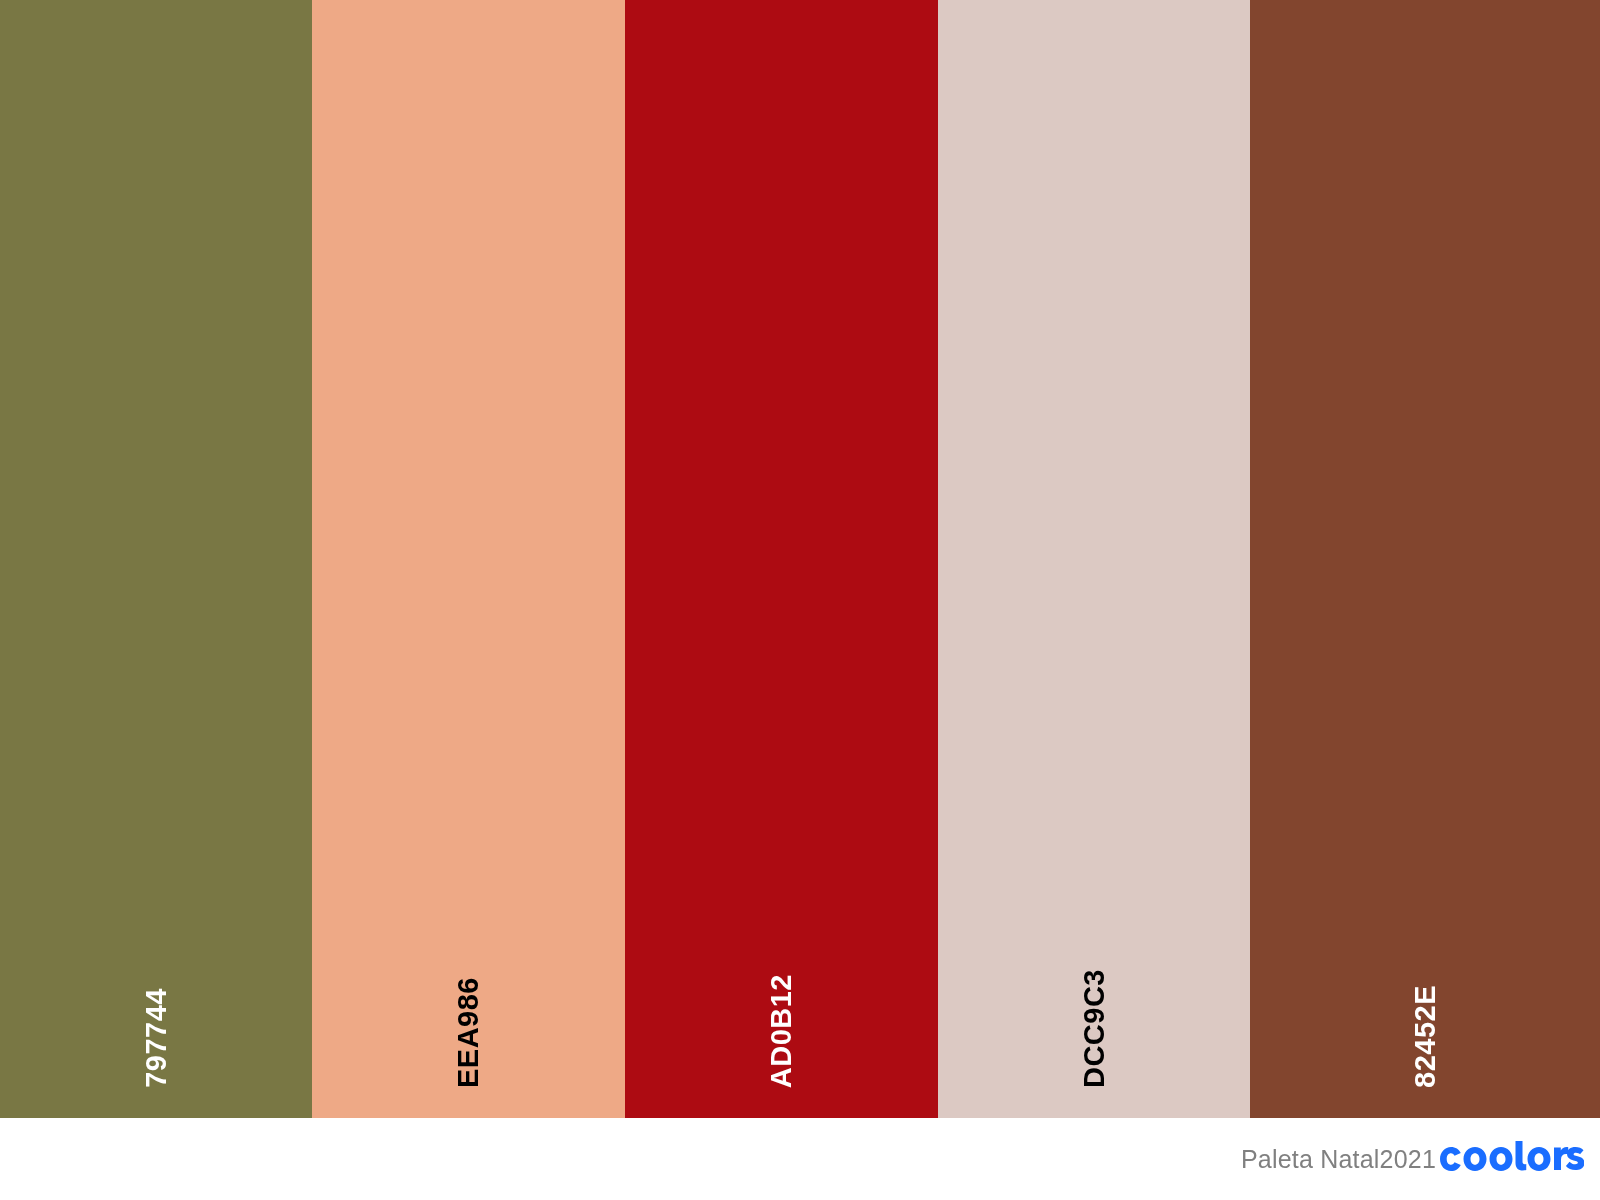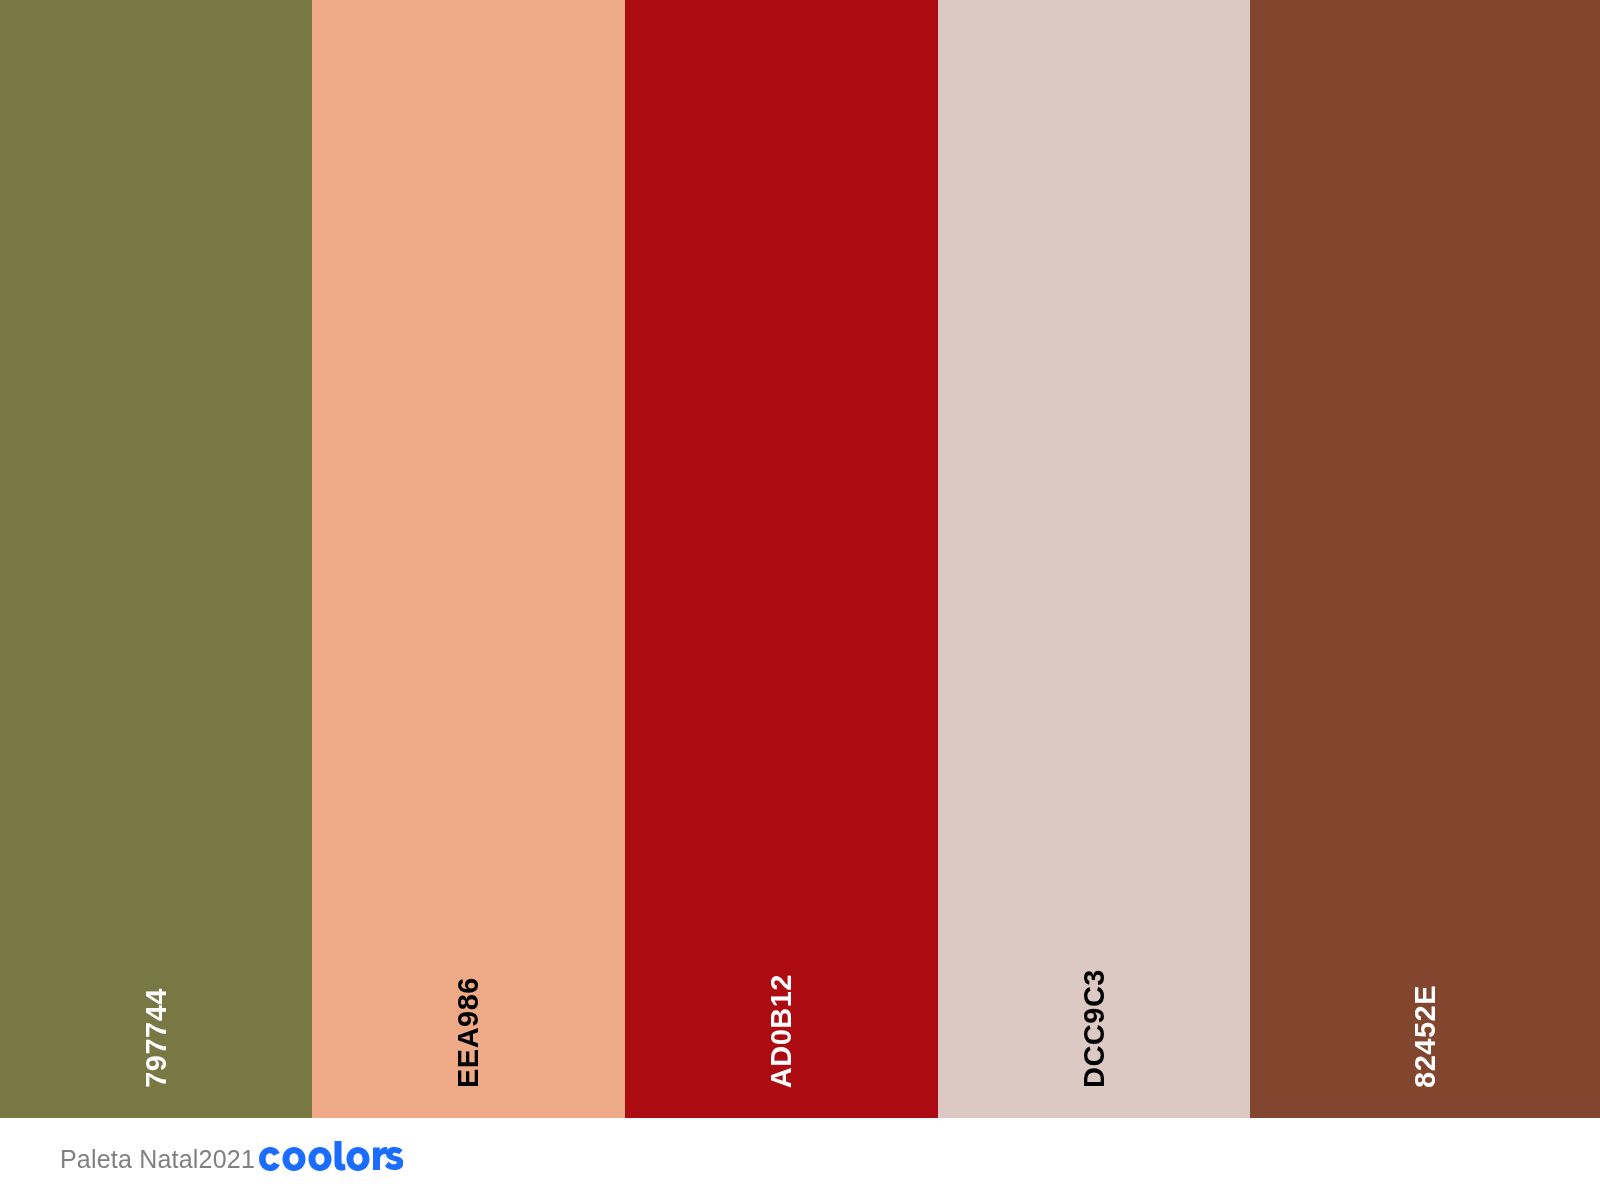--- a/index.html
+++ b/index.html
@@ -50,22 +50,22 @@
     user-select: none;
   }
 
   
   .footer {
     flex: 1 1 auto;
     width: 1600px;
     background: #ffffff;
     display: flex;
     align-items: center;
-    justify-content: flex-start;
-    padding: 0 60px;
+    justify-content: flex-end;
+    padding: 0 16px;
     box-sizing: border-box;
   }
 
   .footer-title {
     font-family: "Liberation Sans", sans-serif;
     font-size: 25px;
     color: #808080;
     letter-spacing: 0.2px;
     white-space: nowrap;
   }

